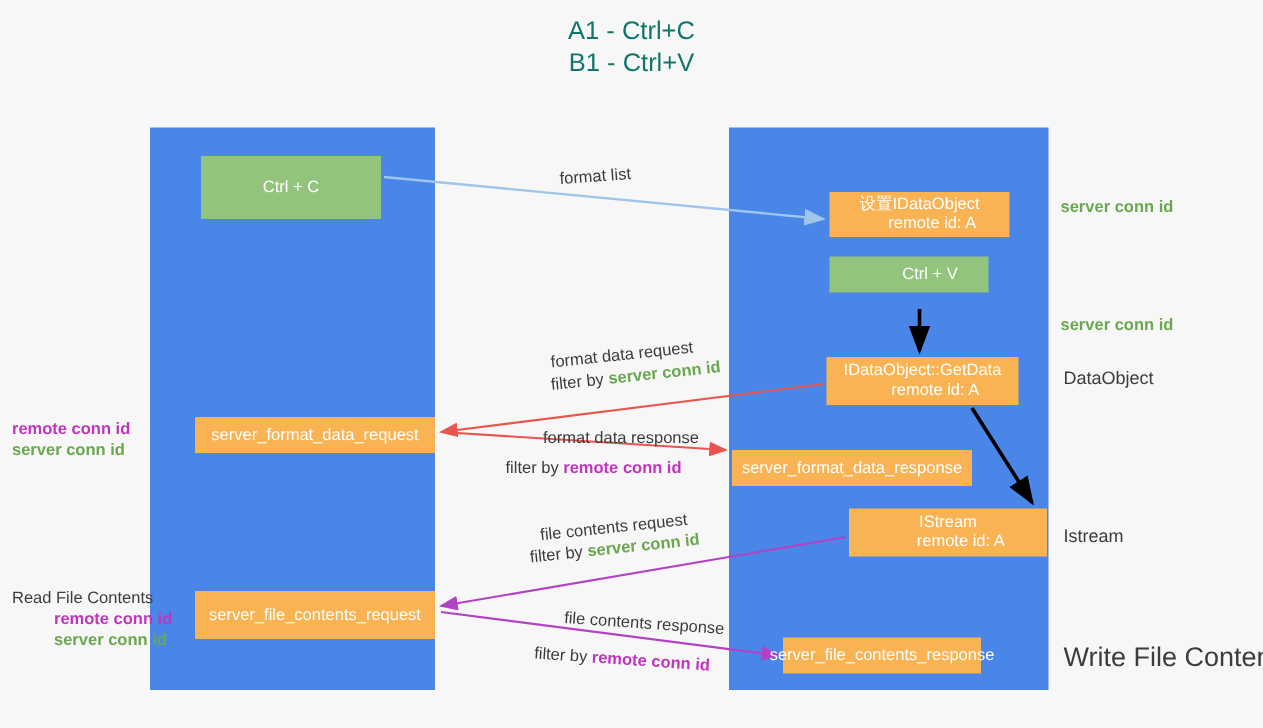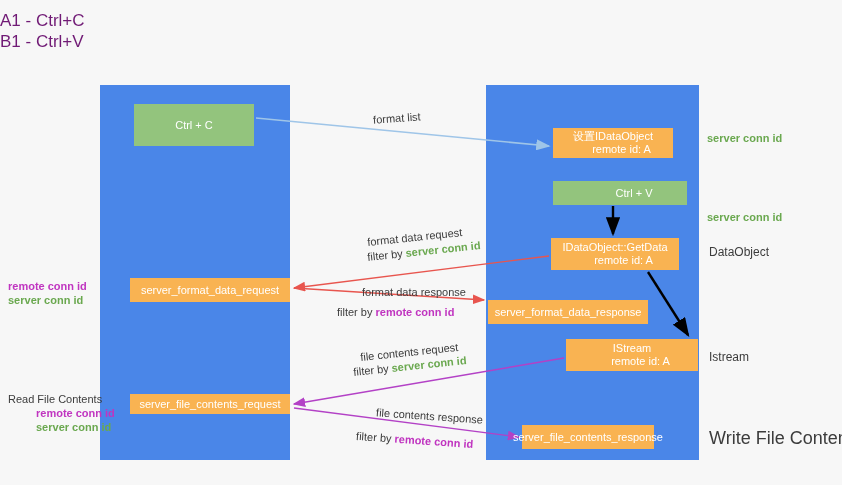--- a/index.html
+++ b/index.html
@@ -21,22 +21,22 @@
     width: 842px;
     height: 485px;
     pointer-events: none;
   }
 
   
   .title-block {
     position: absolute;
     left: 0; top: 10px;
     width: 842px;
-    text-align: left;
-    color: #701a75;
+    text-align: center;
+    color: #0f766e;
     font-size: 17px;
     line-height: 21px;
   }
   .title-line { display: block; }
 
   
   .col-header {
     position: absolute;
     text-align: center;
     color: #3c3c3c;
@@ -70,27 +70,27 @@
     line-height: 13px;
     text-align: center;
     padding: 2px 4px;
   }
   .node.green { background: #93c47d; }
   .node.orange { background: #f9b352; }
   .node .line2 { display: block; margin-left: 17px; }
 
   #node-ctrlc  { left: 134px; top: 104px; width: 120px; height: 42px; }
   #node-setido { left: 553px; top: 128px; width: 120px; height: 30px; }
-  #node-ctrlv  { left: 553px; top: 181px; width: 134px; height: 24px; padding-left: 32px; }
+  #node-ctrlv  { left: 553px; top: 171px; width: 106px; height: 24px; padding-left: 32px; }
   #node-getdata{ left: 551px; top: 238px; width: 128px; height: 32px; }
   #node-istream{ left: 566px; top: 339px; width: 132px; height: 32px; }
 
   #node-sfdreq { left: 130px; top: 278px; width: 160px; height: 24px; }
   #node-sfdres { left: 488px; top: 300px; width: 160px; height: 24px; }
-  #node-sfcreq { left: 130px; top: 394px; width: 160px; height: 20px; }
+  #node-sfcreq { left: 130px; top: 394px; width: 160px; height: 32px; }
   #node-sfcres { left: 522px; top: 425px; width: 132px; height: 24px; }
 
   
   .label {
     position: absolute;
     font-size: 11px;
     line-height: 14px;
     color: #3c3c3c;
     white-space: nowrap;
   }

